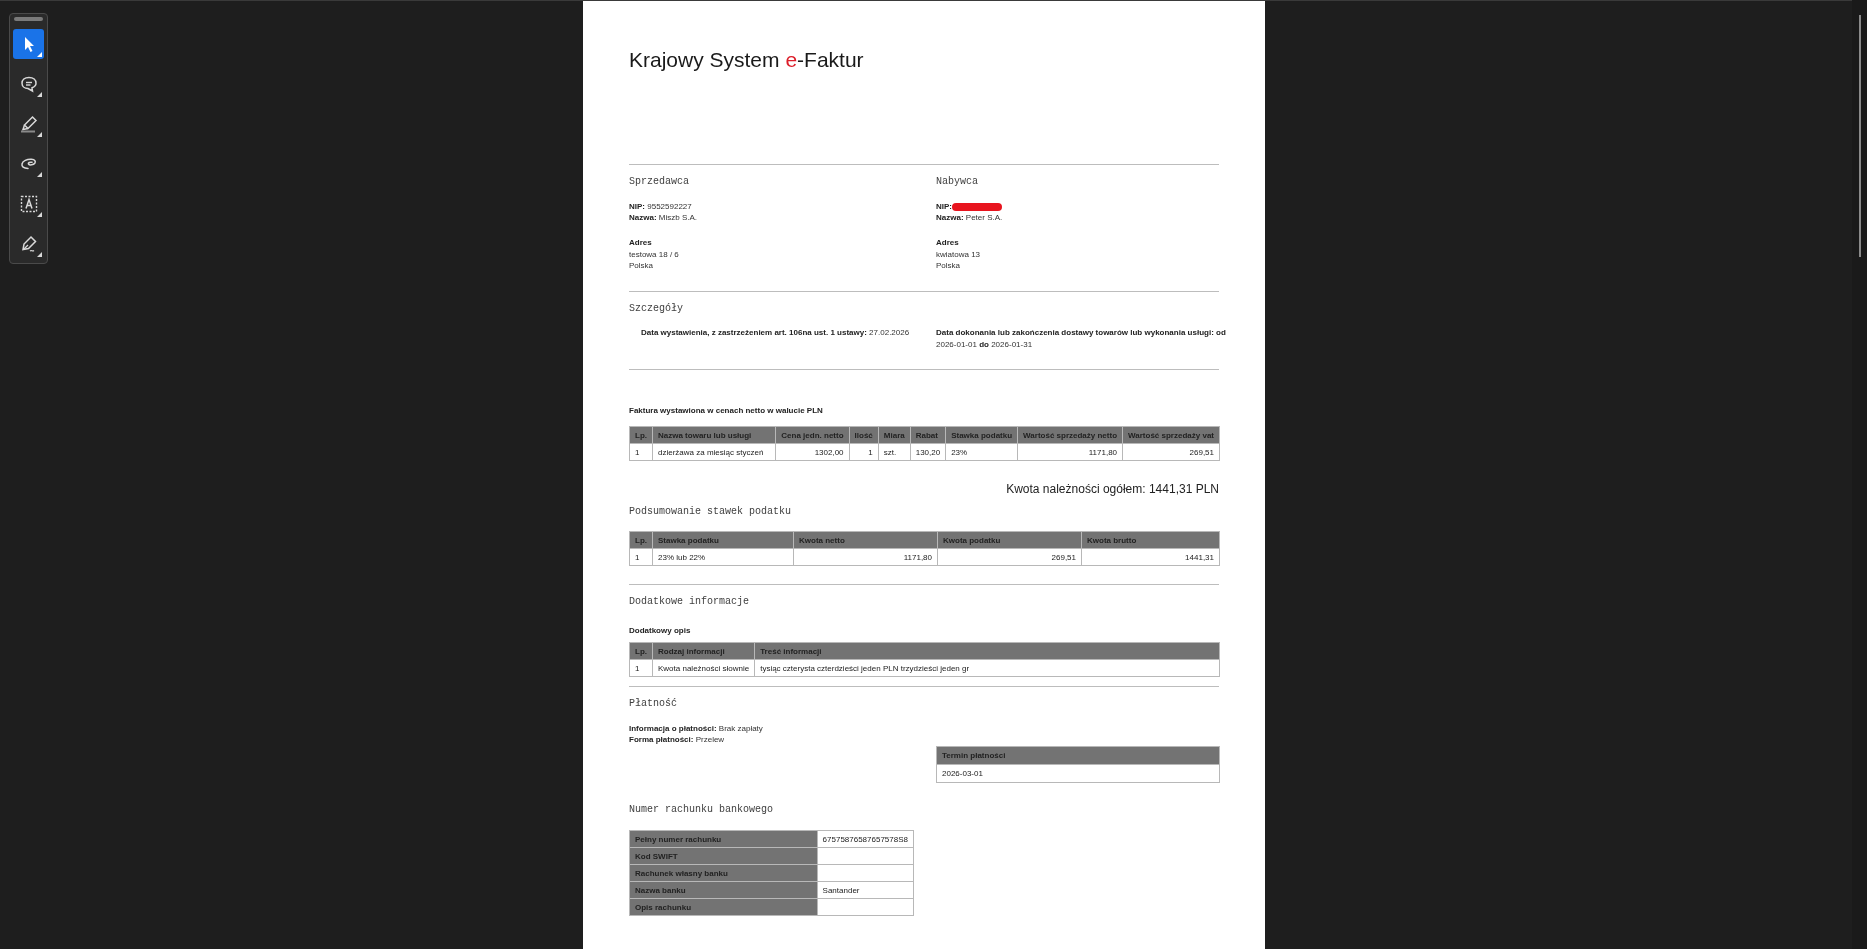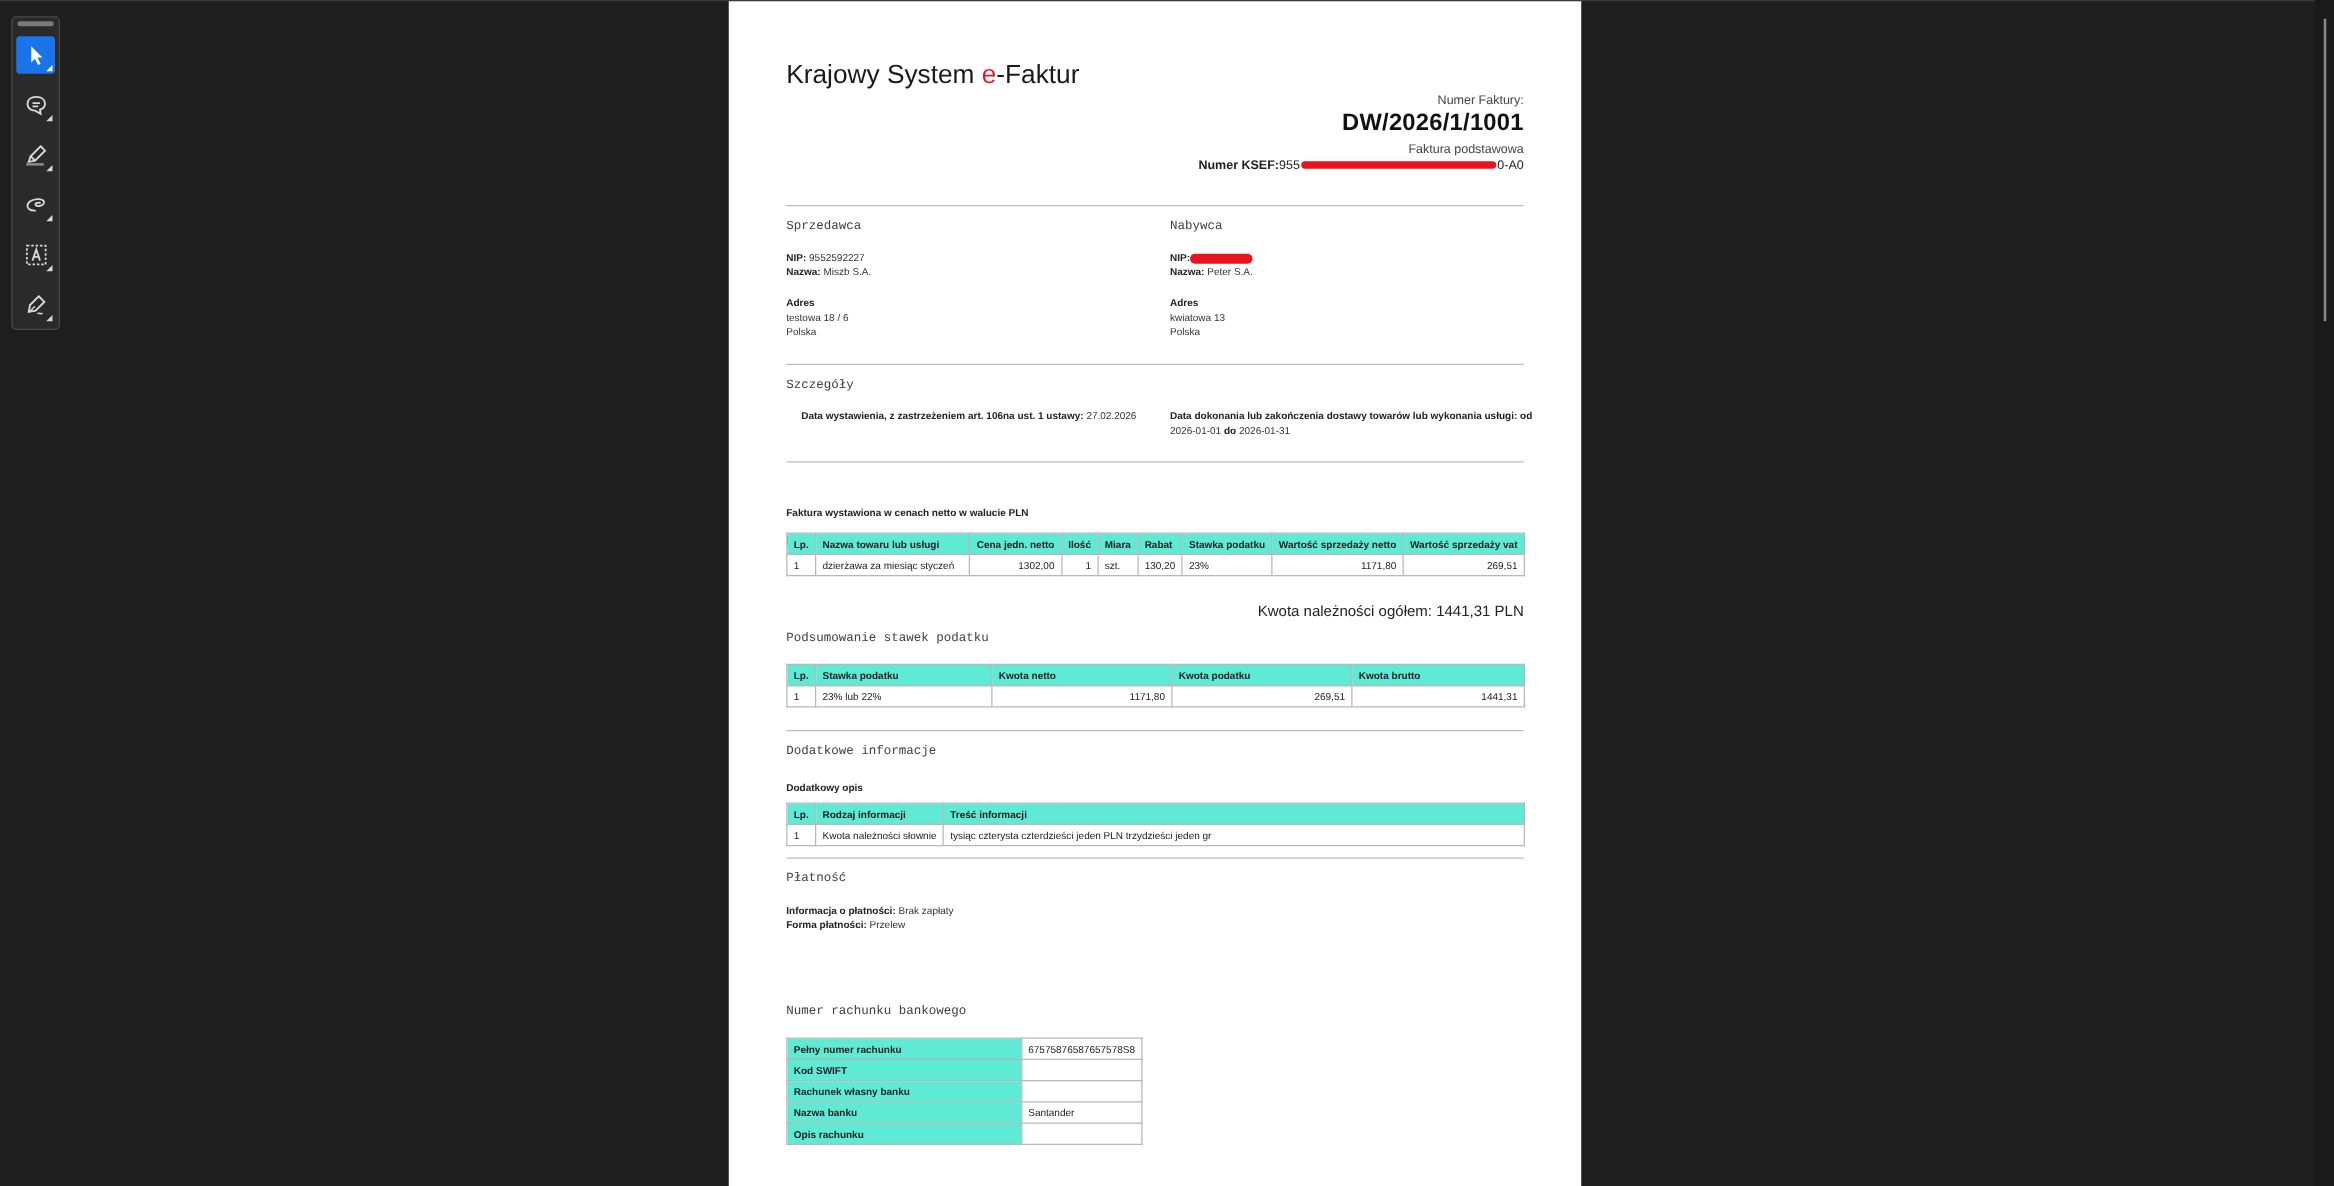--- a/index.html
+++ b/index.html
@@ -56,21 +56,21 @@
   .h2 { position:absolute; font-size:10px; color:#404040;font-family:Liberation Mono, monospace; }
   .small { position:absolute; font-size:8px; color:#333; line-height:11px; }
   .small b { font-weight:bold; color:#222; }
 
   table.grid {
     position:absolute; border-collapse:collapse; font-size:8px; color:#222;
   }
   table.grid th, table.grid td {
     border:1px solid #b8b8b8; padding:0 5px; height:16px; white-space:nowrap;
   }
-  table.grid th { background:#5eead4; font-weight:bold; text-align:left; }
+  table.grid th { background:#737373; font-weight:bold; text-align:left; }
   table.grid td.r { text-align:right; }
 
   .total { position:absolute; right:46px; top:481px; font-size:12px; color:#222; }
 </style>
 </head>
 <body>
 
 <div class="topline"></div>
 
 <div class="toolbar">
@@ -121,26 +121,20 @@
   </div>
 </div>
 
 <div class="scroll-track"></div>
 <div class="scroll-thumb"></div>
 
 <div class="page">
 
   <div class="brand"><span>Krajowy System </span><span class="e">e</span><span>-Faktur</span></div>
 
-  <div class="inv-head">
-    <div class="lbl">Numer Faktury:</div>
-    <div class="num">DW/2026/1/1001</div>
-    <div class="type">Faktura podstawowa</div>
-    <div class="ksef"><b>Numer KSEF:</b><span>955</span><span class="redact" style="width:156px;height:6px;margin:0 1px;"></span><span>0-A0</span></div>
-  </div>
 
   <div class="hr" style="top:163px;"></div>
 
   <div class="h2" style="left:46px; top:175px;">Sprzedawca</div>
   <div class="small" style="left:46px; top:200px;">
     <div><b>NIP:</b> <span>9552592227</span></div>
     <div><b>Nazwa:</b> <span>Miszb S.A.</span></div>
     <div style="margin-top:14px;"><b>Adres</b></div>
     <div style="margin-top:1px;">testowa 18 / 6</div>
     <div>Polska</div>
@@ -239,20 +233,30 @@
   </tbody>
     </table>
 
   <div class="hr" style="top:685px;"></div>
 
   <div class="h2" style="left:46px; top:697px;">Płatność</div>
   <div class="small" style="left:46px; top:722px;">
     <div><b>Informacja o płatności:</b> <span>Brak zapłaty</span></div>
     <div><b>Forma płatności:</b> <span>Przelew</span></div>
   </div>
+  <table class="grid" style="left:353px; top:745px; width:284px;">
+    <tbody>
+        <tr>
+          <th style="height:17px;">Termin płatności</th>
+        </tr>
+    <tr>
+          <td style="height:17px;">2026-03-01</td>
+        </tr>
+  </tbody>
+    </table>
 
   <div class="h2" style="left:46px; top:803px;">Numer rachunku bankowego</div>
   <table class="grid" style="left:46px; top:829px; width:285px;">
     <tbody>
         <tr>
           <th style="width:177px;">Pełny numer rachunku</th>
           <td>67575876587657578S8</td>
         </tr>
     <tr>
           <th>Kod SWIFT</th>

